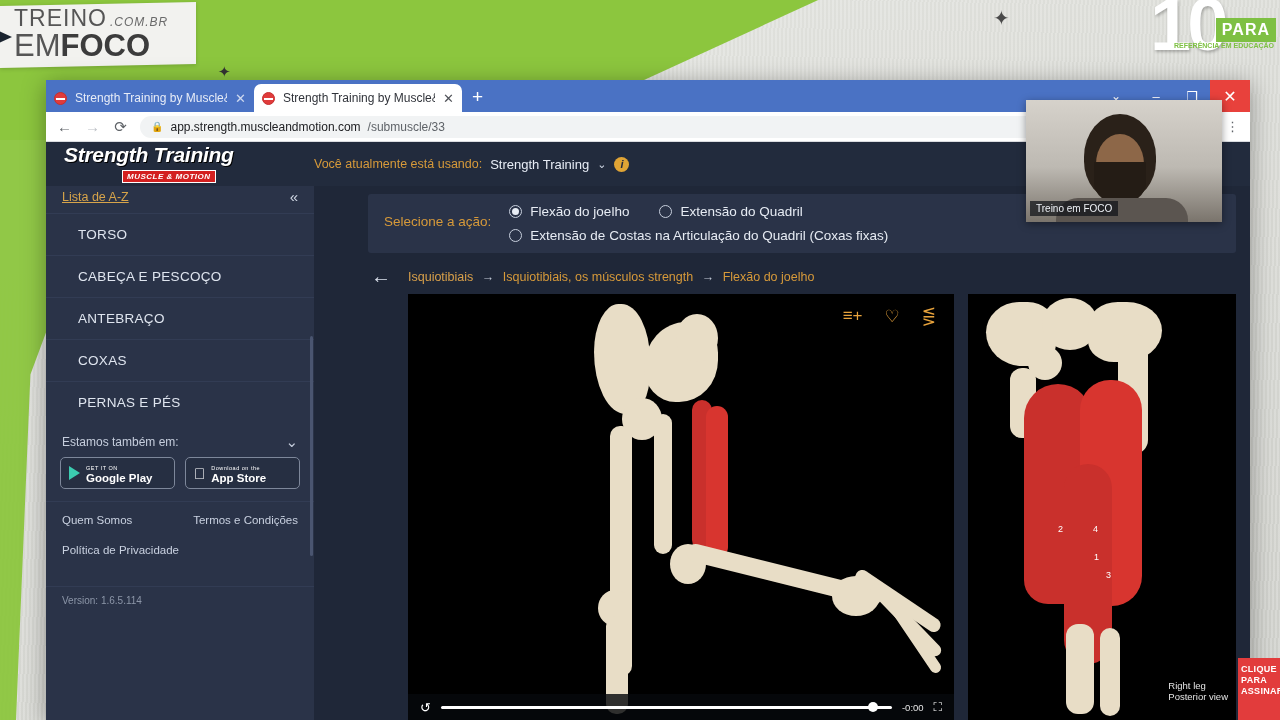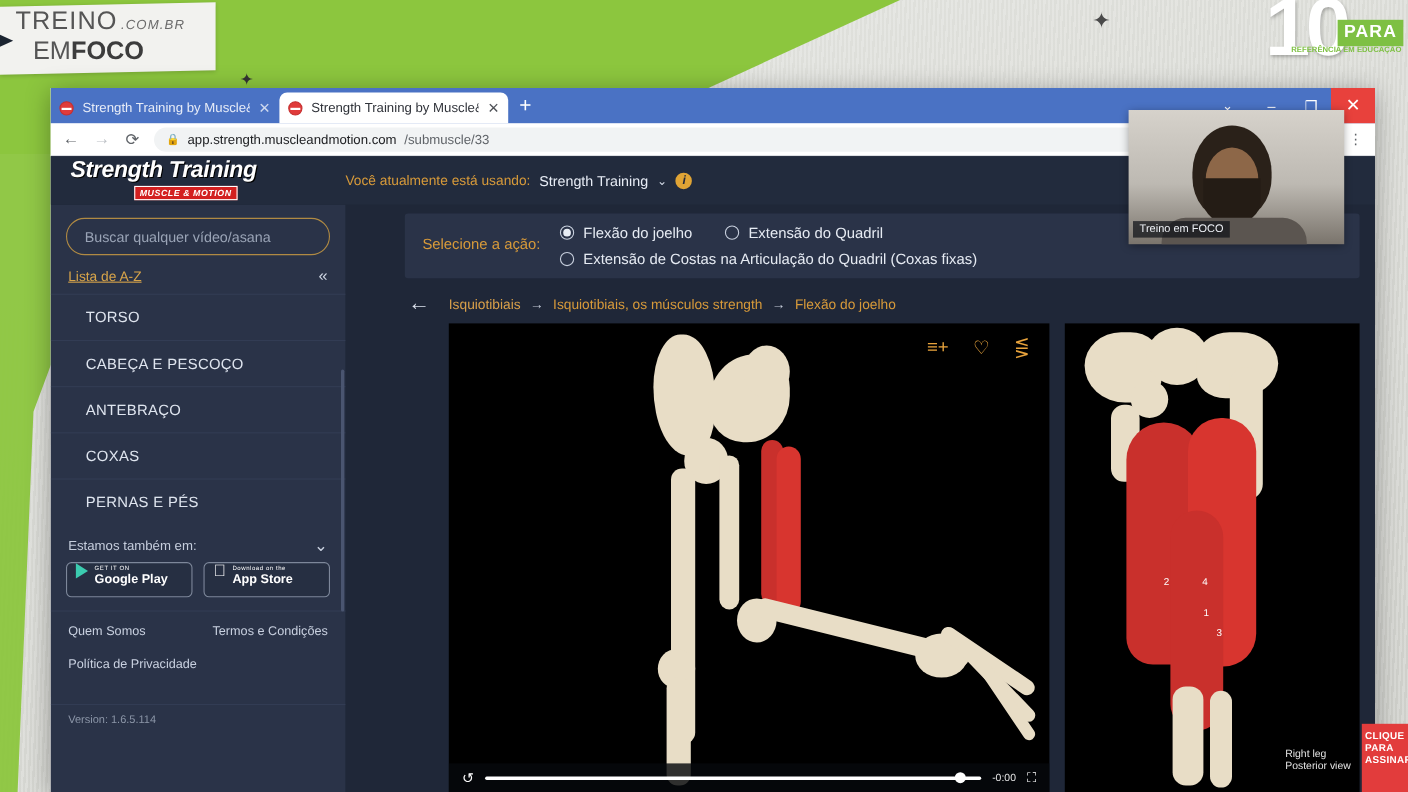--- a/index.html
+++ b/index.html
@@ -34,21 +34,21 @@
 
   
   #logo-plate {
     position:absolute; left:0; top:4px; width:196px; height:62px;
     background:#f2f2ef;
     transform:skewY(-1.2deg);
     box-shadow:0 1px 4px rgba(0,0,0,.18);
   }
   #logo-text { position:absolute; left:14px; top:6px; width:190px; color:#4a4a4a; }
   #logo-text .l1 { font-size:23px; letter-spacing:1px; font-weight:400; line-height:24px; color:#555; }
-  #logo-text .l2 { font-size:23px; line-height:24px; color:#555;margin-left:16px; }
+  #logo-text .l2 { font-size:31px; line-height:24px; color:#555; }
   #logo-text .l2 b { font-weight:bold; color:#3c3c3c; }
   #logo-text .dom { font-size:12px; font-style:italic; color:#6a6a6a; margin-left:3px; }
   #logo-arrow {
     position:absolute; left:-8px; top:28px; width:0;height:0;
     border-top:9px solid transparent; border-bottom:9px solid transparent;
     border-left:20px solid #1b2430;
   }
   .star { position:absolute; color:#333; font-size:15px; }
 
   
@@ -144,21 +144,21 @@
   #azrow .az { color:#d7a44a; font-size:12.5px; text-decoration:underline; }
   #azrow .collapse { color:#cfd6e3; font-size:15px; }
   .navitem { height:42px; display:flex; align-items:center; padding-left:32px;
       font-size:13.5px; color:#dfe5ef; border-top:1px solid #323c54; letter-spacing:.3px; }
   .navitem.sel { font-weight:bold; color:#fff; }
   #alsorow { display:flex; align-items:center; justify-content:space-between;
       padding:10px 16px 6px 16px; font-size:12px; color:#c6cedd; }
   #alsorow .chev { font-size:15px; }
   #stores { display:flex; gap:10px; padding:0 14px 12px 14px; }
   .store { flex:1 1 0; height:32px; border:1px solid #7d879a; border-radius:5px;
-      background:#262f42; display:flex; align-items:flex-start; gap:6px; padding:0 8px; }
+      background:#262f42; display:flex; align-items:center; gap:6px; padding:0 8px; }
   .store .gp { width:0;height:0;border-left:11px solid #3bccb0;
       border-top:7px solid transparent;border-bottom:7px solid transparent; }
   .store .ap { color:#fff; font-size:15px; line-height:15px;}
   .store .txt { color:#fff; line-height:10px; }
   .store .txt .small { font-size:5.5px; letter-spacing:.5px; display:block; }
   .store .txt .big { font-size:11.5px; font-weight:bold; display:block; }
   #links { border-top:1px solid #323c54; padding:12px 16px; }
   .linkrow { display:flex; justify-content:space-between; font-size:11.5px;
       color:#c9d1e0; margin-bottom:18px;gap:20px; }
   #version { border-top:1px solid #323c54; padding:8px 16px; font-size:10px; color:#8c96a8; }
@@ -293,25 +293,20 @@
         <span class="lbl">Você atualmente está usando:</span>
         <span class="val">Strength Training</span>
         <span class="chev">⌄</span>
         <span class="infodot">i</span>
       </div>
     </div>
 
     <div id="appbody">
 
       <div id="sidebar">
-        <div id="searchwrap">
-          <div id="searchbox">
-            <input type="text" placeholder="Buscar qualquer vídeo/asana" style="">
-          </div>
-        </div>
         <div id="azrow">
           <span class="az">Lista de A-Z</span>
           <span class="collapse">«</span>
         </div>
 
         <div class="navitem">
             <span>TORSO</span>
           </div>
         <div class="navitem">
             <span>CABEÇA E PESCOÇO</span>

